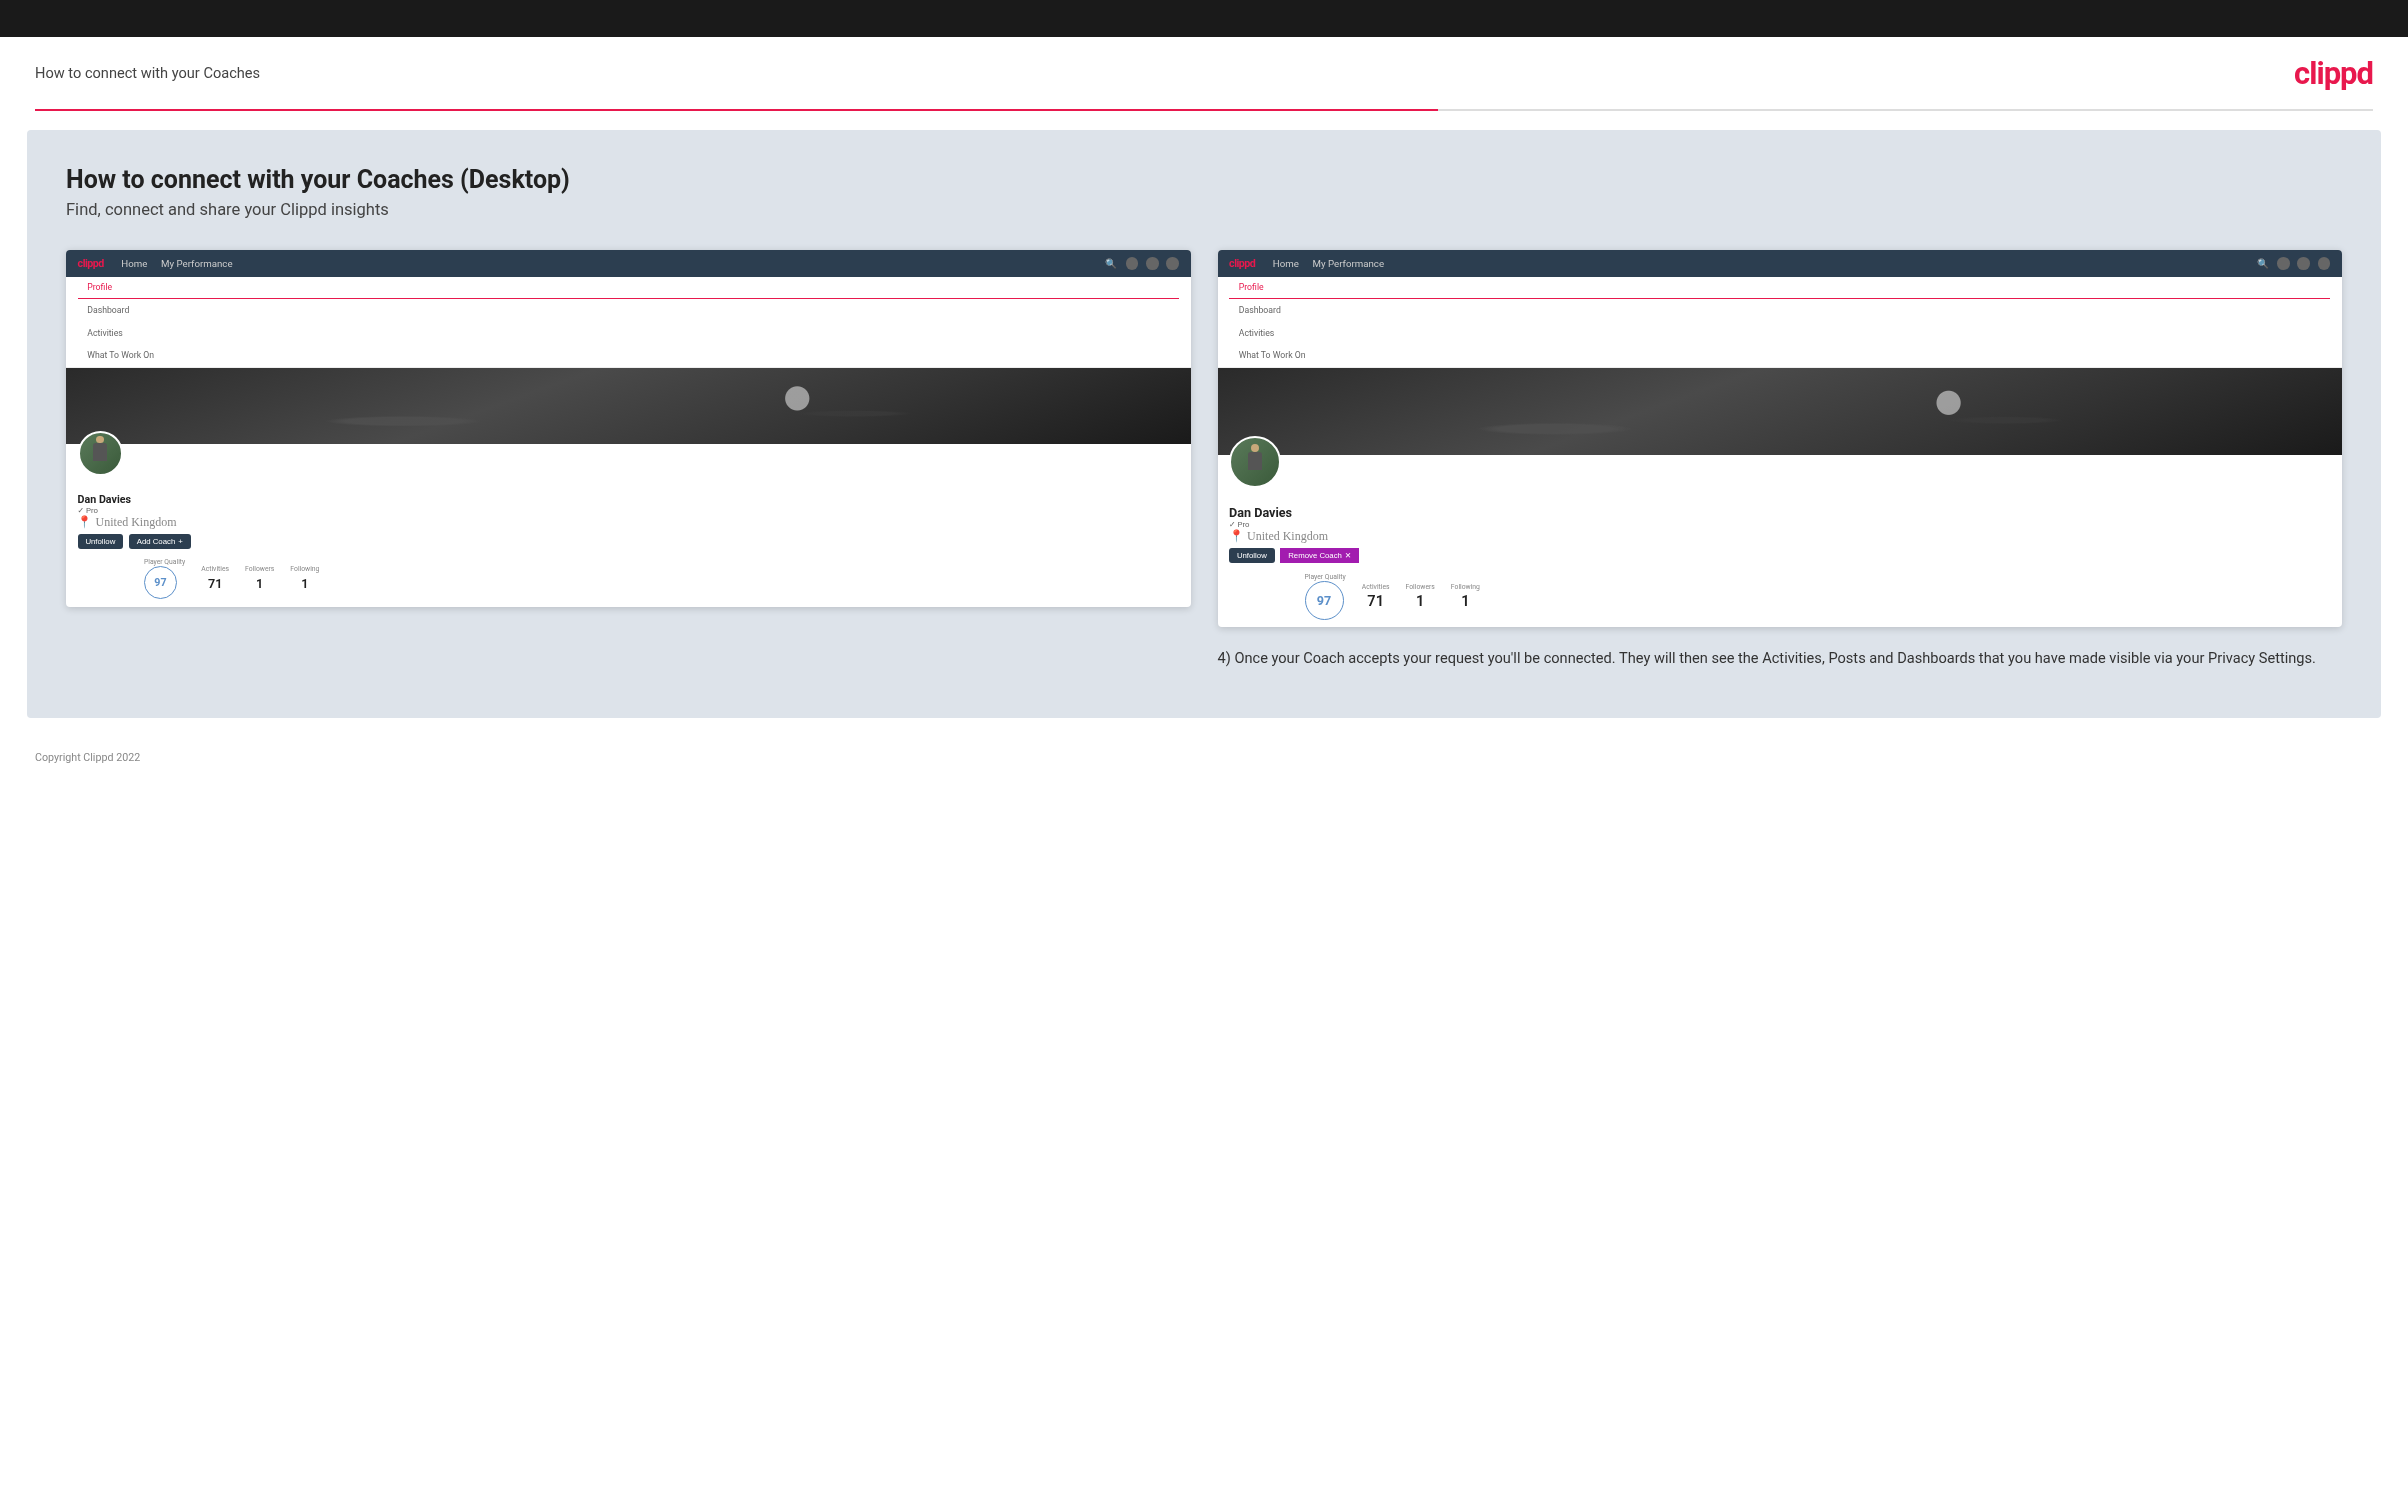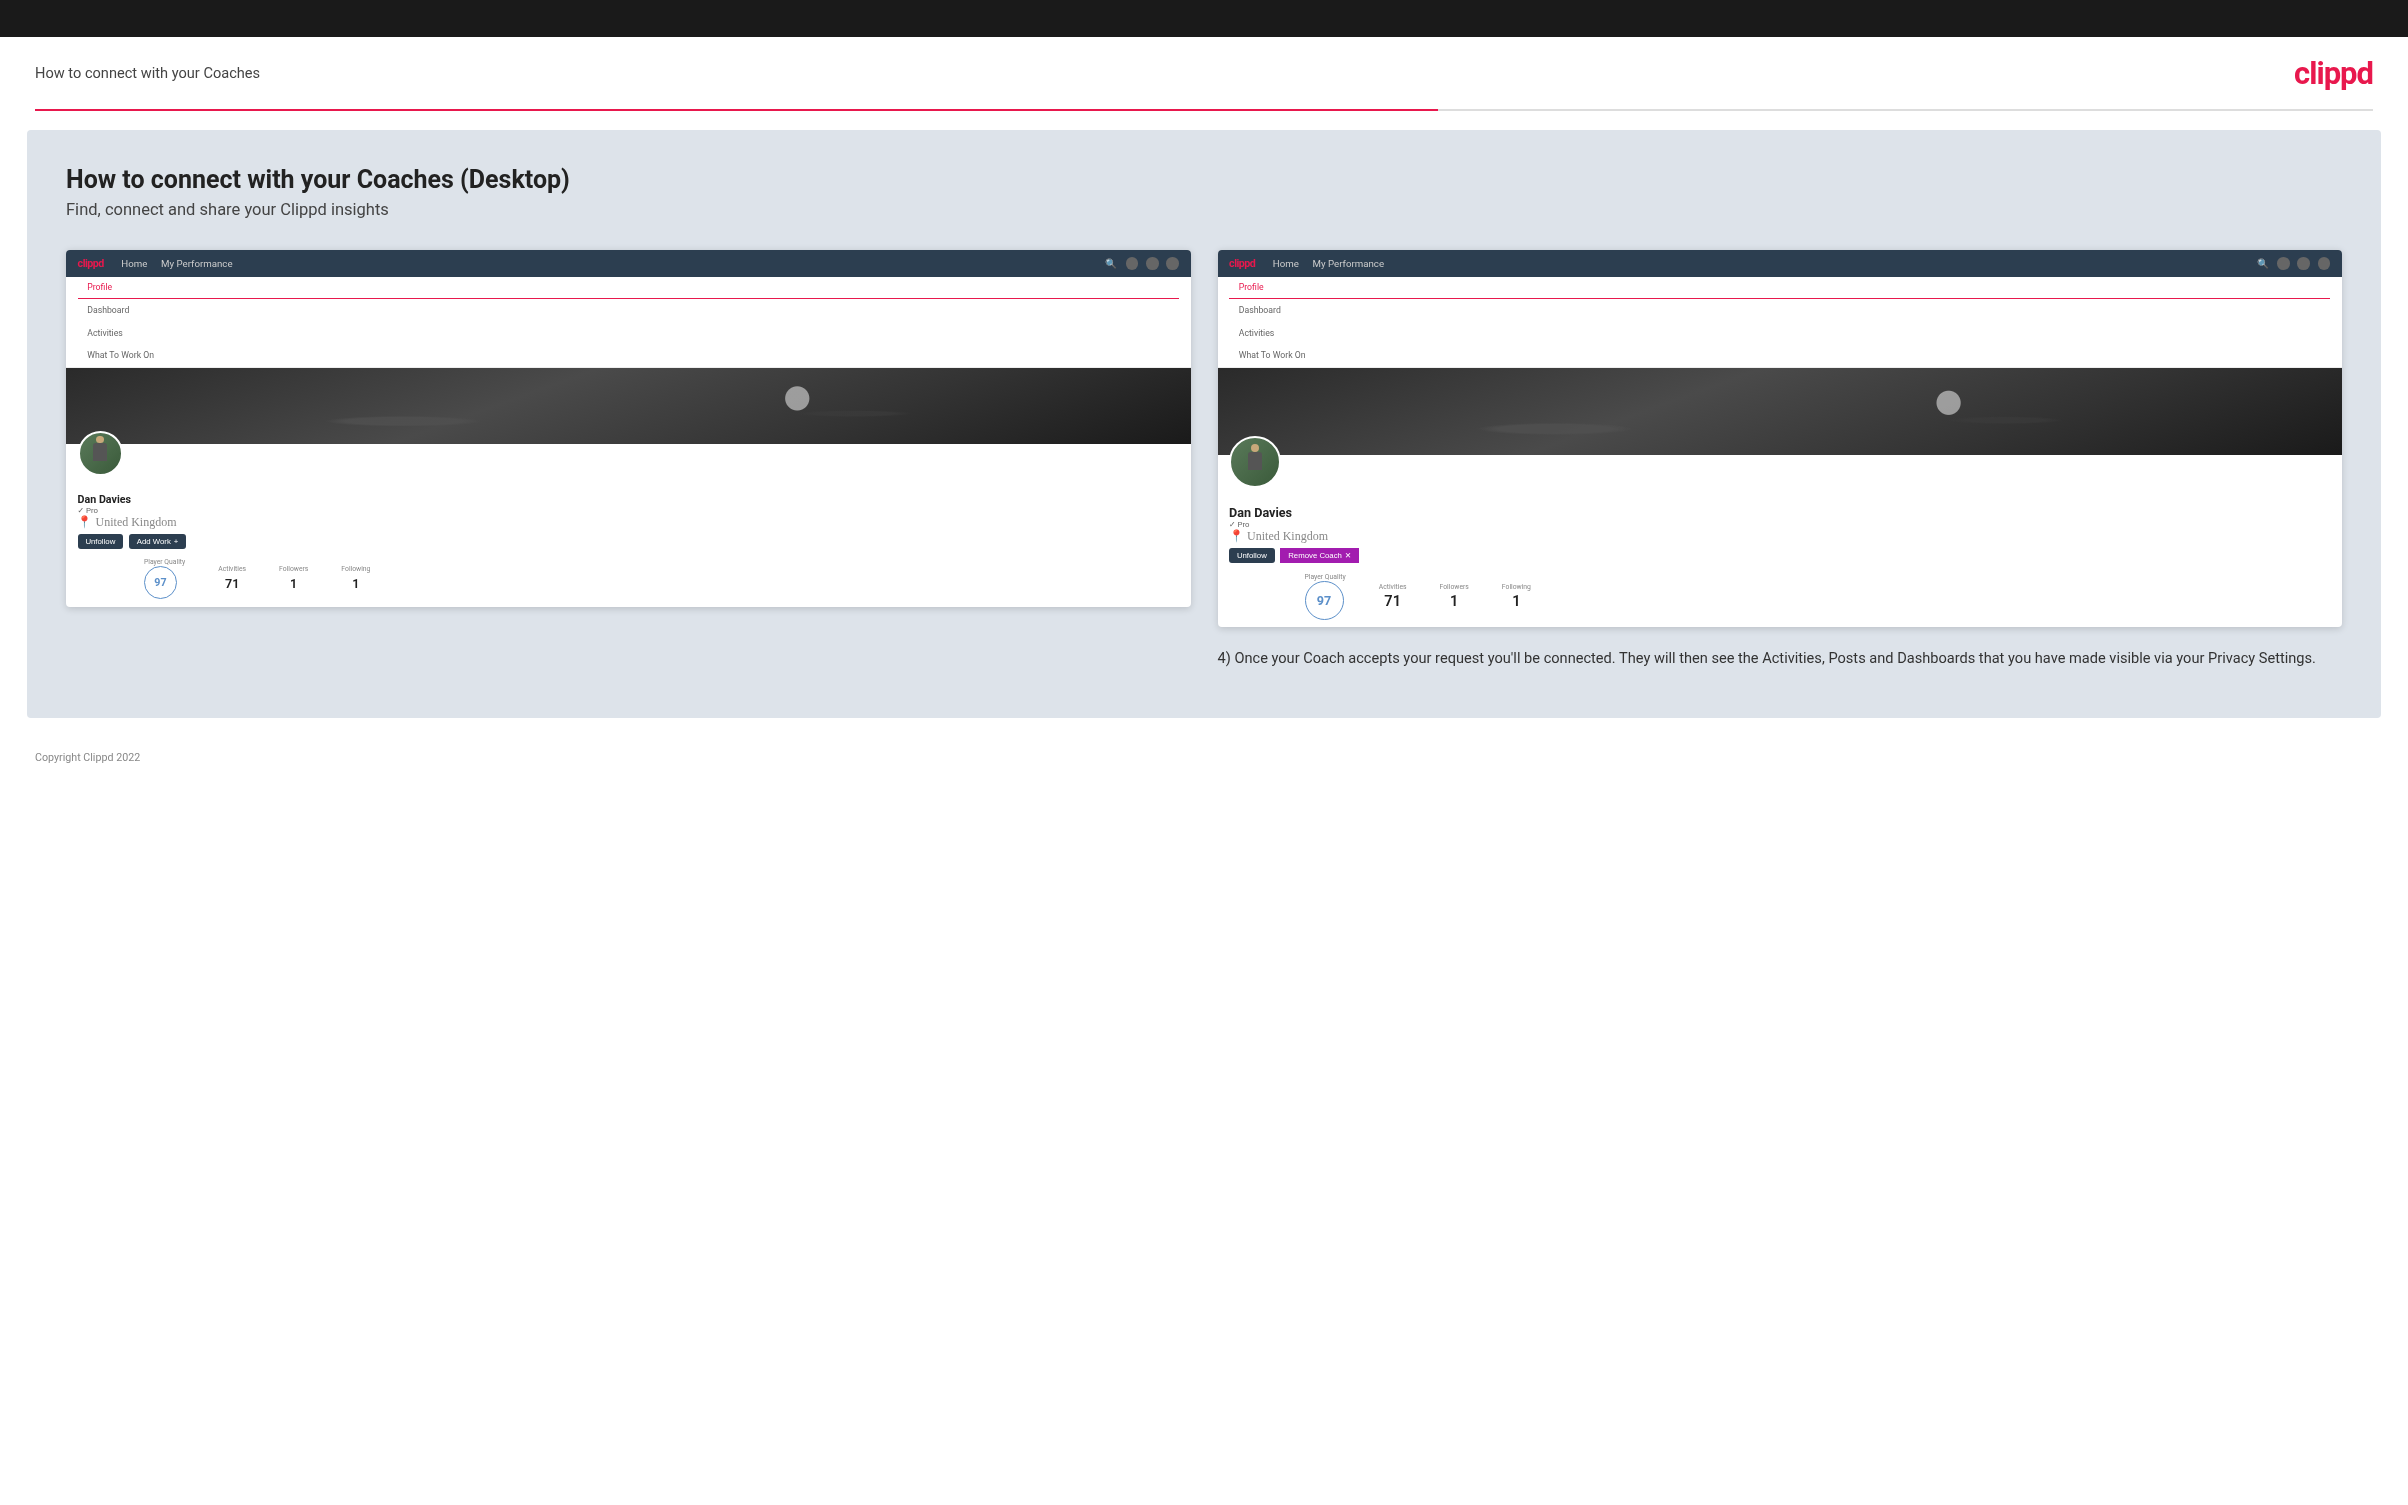--- a/index.html
+++ b/index.html
@@ -251,21 +251,21 @@
       border-radius: 0;
       cursor: pointer;
       display: flex;
       align-items: center;
       gap: 2.9px;
     }
 
     
     .mockup-stats {
       display: flex;
-      gap: 33px;
+      gap: 16px;
       padding: 0 11.6px 7.8px 78px;
       align-items: center;
     }
     .mockup-stat {
       text-align: center;
     }
     .mockup-stat-label {
       font-size: 6.8px;
       color: #888;
       display: block;
@@ -399,21 +399,21 @@
               <span>✓ </span>
               <span>Pro</span>
             </div>
             <div class="mockup-location">
               <span>📍 </span>
               <span>United Kingdom</span>
             </div>
             <div class="mockup-buttons">
               <button class="mockup-btn-unfollow">Unfollow</button>
               <button class="mockup-btn-add-coach">
-                <span>Add Work</span>
+                <span>Add Coach</span>
                 <span>+</span>
               </button>
             </div>
           </div>
         </div>
 
         <div class="mockup-stats">
           <div class="mockup-stat">
             <span class="mockup-stat-label">Player Quality</span>
             <div class="mockup-quality-circle">97</div>

